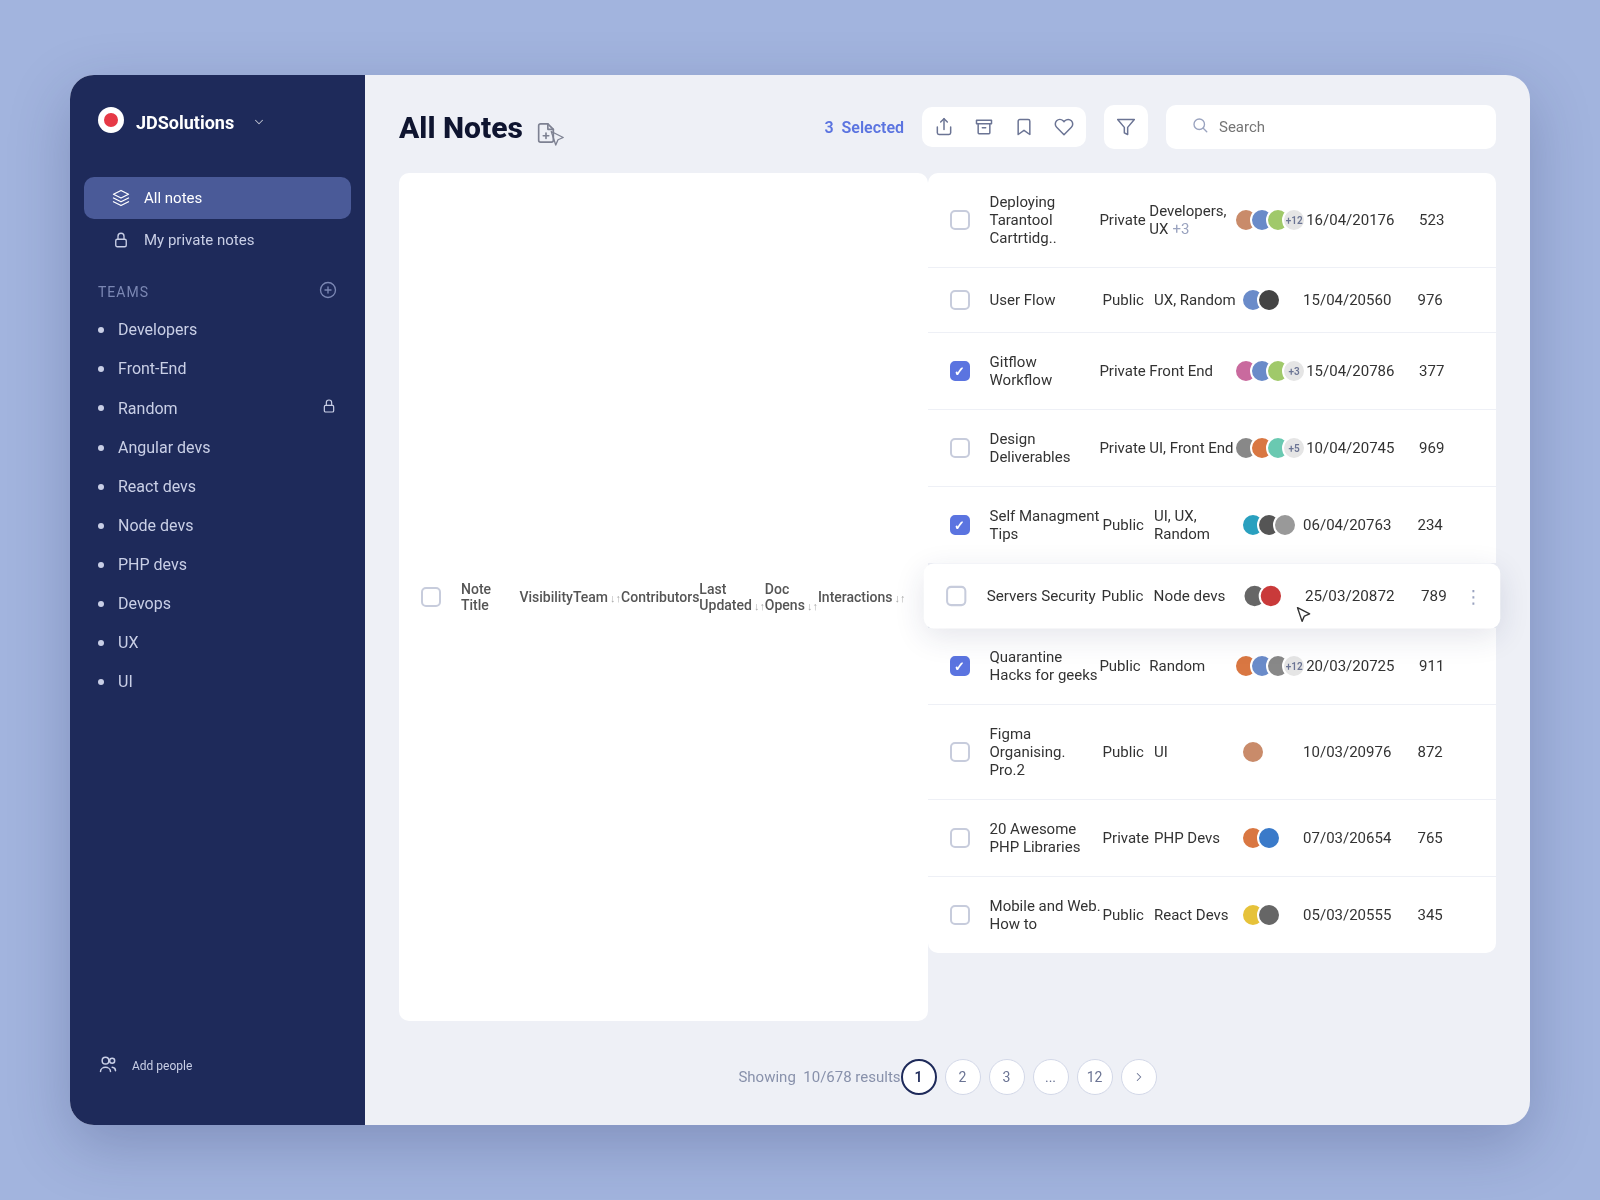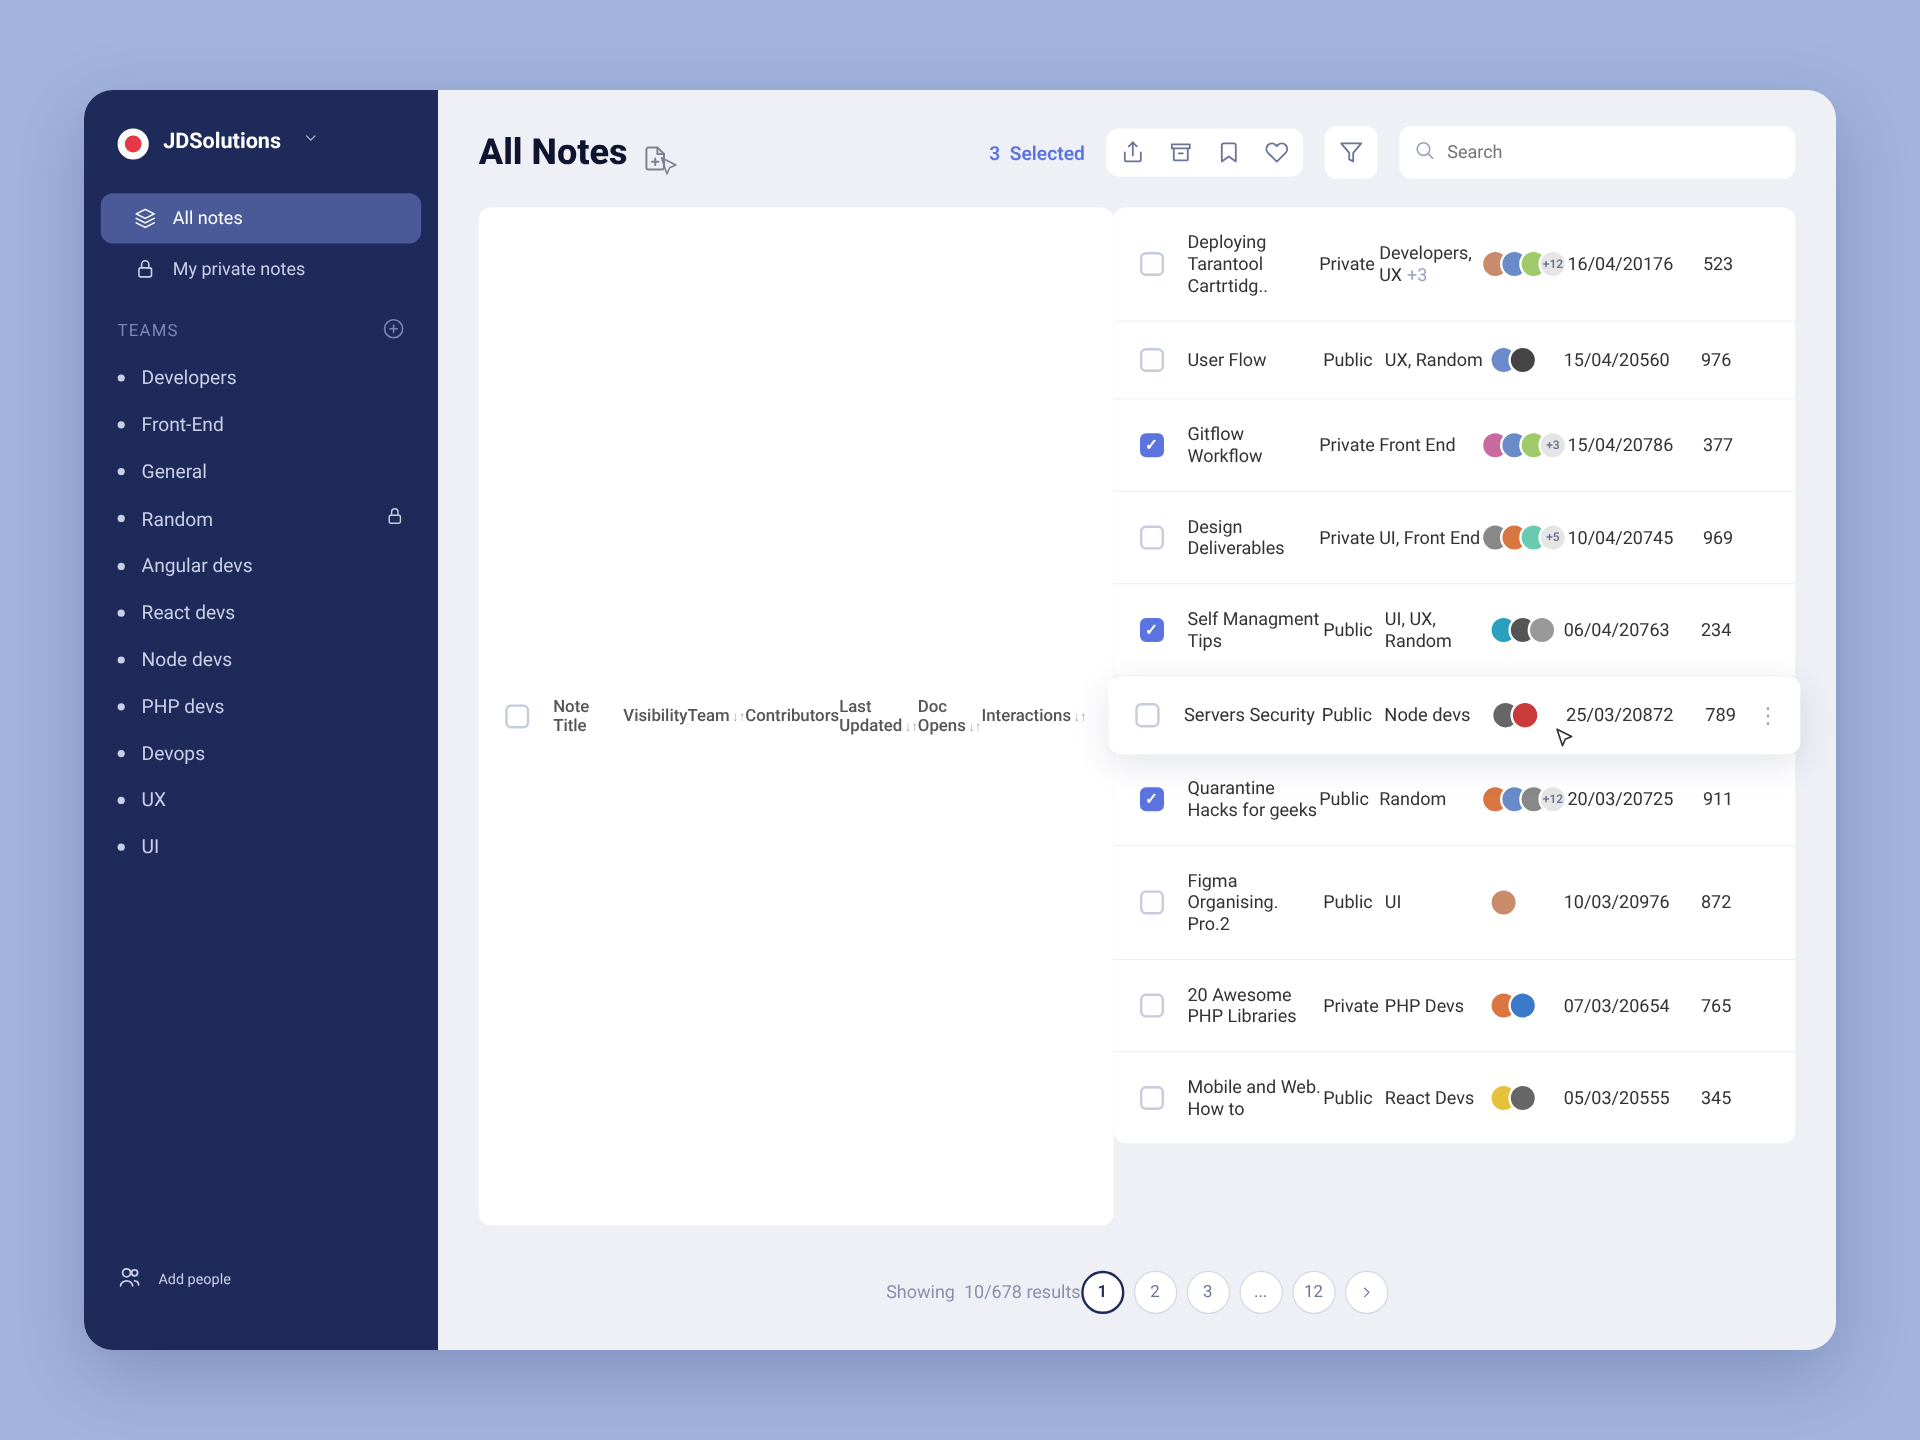--- a/index.html
+++ b/index.html
@@ -1,40 +1,40 @@
 <!DOCTYPE html>
 <html><head>
 <meta charset="utf-8">
 <style>
 *{box-sizing:border-box;margin:0;padding:0;font-family:-apple-system,BlinkMacSystemFont,'Segoe UI',Roboto,sans-serif}
 body{background:#a2b4de;display:flex;align-items:center;justify-content:center;min-height:1200px;width:1600px}
 .app{width:1460px;height:1050px;background:#eef0f6;border-radius:24px;display:flex;overflow:hidden;box-shadow:0 20px 60px rgba(30,40,90,.25)}
 .sidebar{width:295px;background:#1e2a5a;color:#fff;display:flex;flex-direction:column;padding:32px 0}
-.brand{display:flex;align-items:flex-start;gap:12px;padding:0 28px;margin-bottom:28px}
+.brand{display:flex;align-items:flex-end;gap:12px;padding:0 28px;margin-bottom:44px}
 .brand-logo{width:26px;height:26px;background:#fff;border-radius:50%;display:flex;align-items:center;justify-content:center}
 .brand-logo::after{content:"";width:14px;height:14px;border-radius:50%;background:#e63946;border:3px solid #fff;box-sizing:content-box}
 .brand-name{font-weight:700;font-size:18px}
 .brand-caret{margin-left:6px;opacity:.7}
 .nav-item{display:flex;align-items:center;gap:14px;padding:12px 28px;font-size:15px;color:#c9cfe6;cursor:pointer;border-radius:10px;margin:0 14px}
 .nav-item.active{background:#4a5a98;color:#fff}
 .nav-icon{width:18px;height:18px;display:flex;align-items:center;justify-content:center}
 .section-head{display:flex;align-items:center;justify-content:space-between;padding:20px 28px 8px;font-size:14px;letter-spacing:1px;color:#7b87b3}
 .team-item{display:flex;align-items:center;gap:14px;padding:10px 28px;font-size:16px;color:#c9cfe6;cursor:pointer;justify-content:space-between}
 .team-item .dot{width:6px;height:6px;background:#c9cfe6;border-radius:50%;flex-shrink:0}
 .team-item .label-wrap{display:flex;align-items:center;gap:14px}
 .add-people{margin-top:auto;display:flex;align-items:center;gap:14px;padding:16px 28px;color:#c9cfe6;cursor:pointer;font-size:12px}
 .main{flex:1;display:flex;flex-direction:column;padding:30px 34px}
 .topbar{display:flex;align-items:center;gap:18px;margin-bottom:24px}
 .title{font-size:30px;font-weight:800;color:#0f1530;display:flex;align-items:center;gap:12px}
 .title-icon{width:22px;height:22px;opacity:.5}
 .selected{color:#5b74e0;font-weight:600;font-size:16px;margin-left:auto}
 .action-group{display:flex;background:#fff;border-radius:10px;padding:8px 10px;gap:16px;align-items:center}
 .action-btn{width:24px;height:24px;display:flex;align-items:center;justify-content:center;cursor:pointer;color:#6b7494}
 .filter-btn{background:#fff;border-radius:10px;width:44px;height:44px;display:flex;align-items:center;justify-content:center;cursor:pointer;color:#6b7494}
-.search{background:#fff;border-radius:10px;height:44px;display:flex;align-items:center;padding:0 12px;gap:10px;width:330px}
+.search{background:#fff;border-radius:10px;height:44px;display:flex;align-items:center;padding:0 25px;gap:10px;width:330px}
 .search input{border:none;outline:none;font-size:15px;flex:1;color:#333}
 .table{background:transparent;flex:1;display:flex;flex-direction:row}
 .thead{display:flex;align-items:center;background:#fff;border-radius:10px;padding:18px 22px;font-size:14px;color:#555;font-weight:500;margin-bottom:18px}
 .trow{display:flex;align-items:center;background:#fff;padding:20px 22px;font-size:15px;color:#333;border-bottom:1px solid #eef0f6;position:relative}
 .trow:first-of-type{border-top-left-radius:10px;border-top-right-radius:10px}
 .trow:last-of-type{border-bottom:none;border-bottom-left-radius:10px;border-bottom-right-radius:10px}
 .trow.hover{box-shadow:0 8px 30px rgba(30,40,90,.12);z-index:2;border-radius:10px;transform:scale(1.015);border-bottom:none}
 .col-check{width:40px}
 .col-title{flex:2.2}
 .col-vis{flex:1}
@@ -108,26 +108,20 @@
         </div>
         <div class="team-item">
           <span class="label-wrap">
             <span class="dot"></span>
             <span>Front-End</span>
           </span>
         </div>
         <div class="team-item">
           <span class="label-wrap">
             <span class="dot"></span>
-            <span>General</span>
-          </span>
-        </div>
-        <div class="team-item">
-          <span class="label-wrap">
-            <span class="dot"></span>
             <span>Random</span>
           </span>
           <span><svg width="16" height="16" viewBox="0 0 24 24">
               <rect x="5" y="11" width="14" height="10" rx="2"></rect>
               <path d="M8 11V7a4 4 0 0 1 8 0v4"></path>
             </svg></span>
         </div>
         <div class="team-item">
           <span class="label-wrap">
             <span class="dot"></span>

